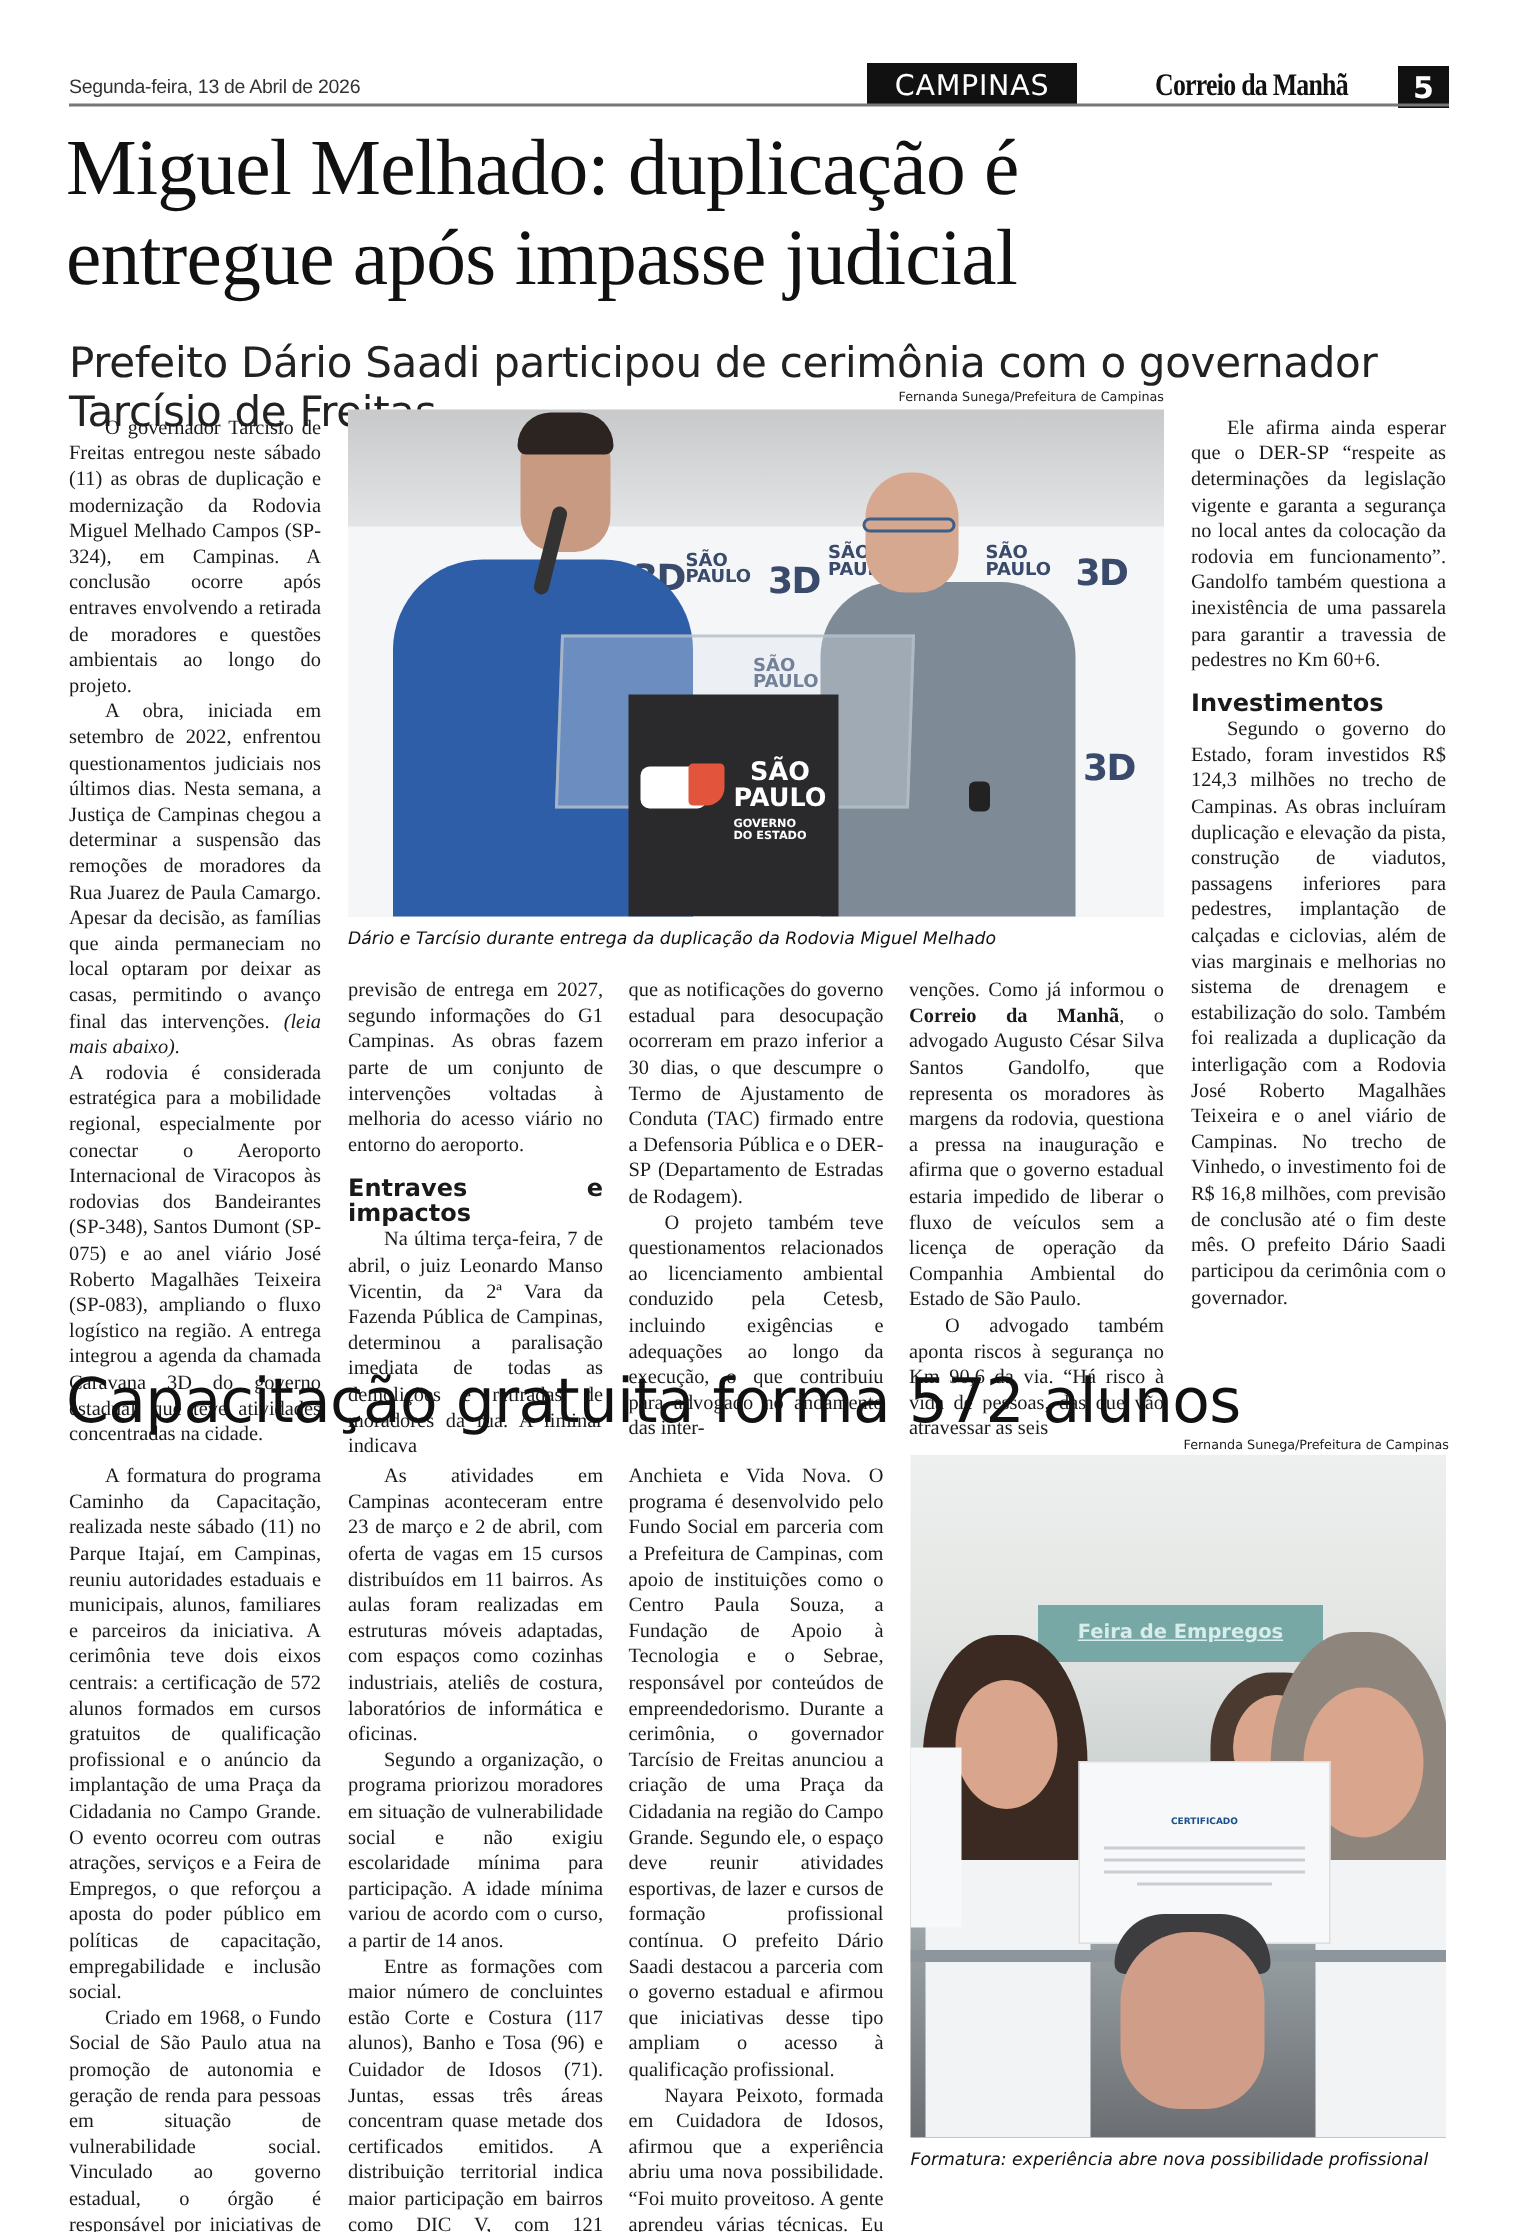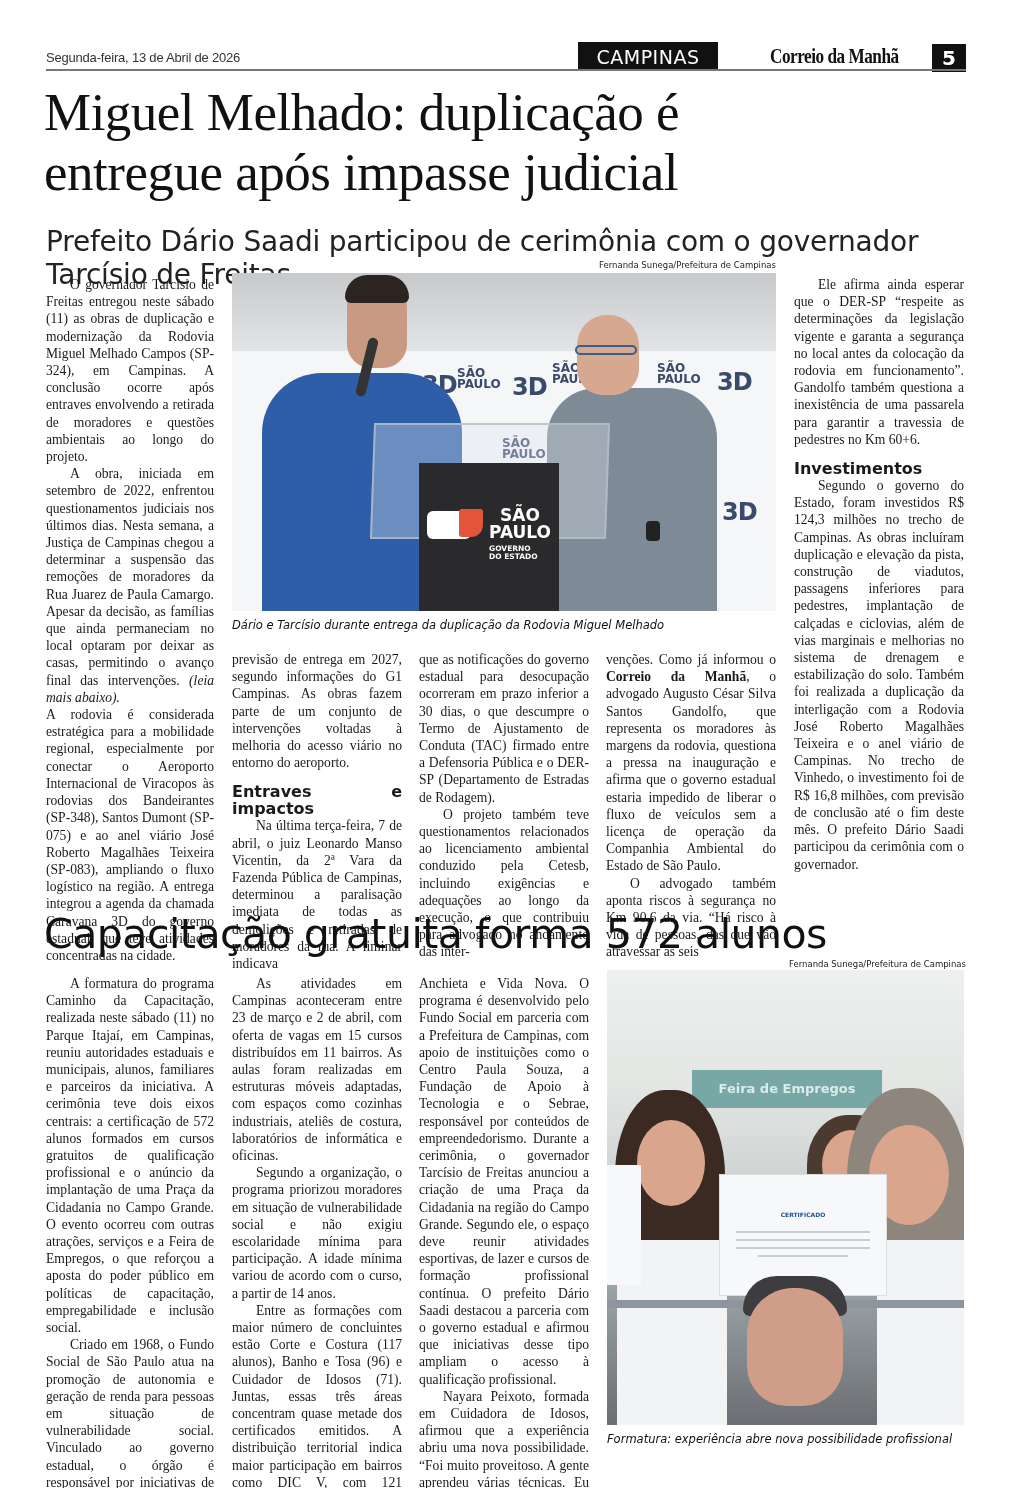--- a/index.html
+++ b/index.html
@@ -43,21 +43,21 @@
   .podsign { position: absolute; left: 187px; top: 190px; width: 140px; height: 148px; background: #2a2a2c; }
   .spmark { position: absolute; left: 8px; top: 48px; width: 44px; height: 28px; background: #fff; border-radius: 6px; }
   .spred { position: absolute; left: 40px; top: 46px; width: 24px; height: 28px; background: #e2553c; border-radius: 3px 3px 12px 3px; }
   .spt1 { position: absolute; left: 70px; top: 44px; color: #fff; font-family: "DejaVu Sans", sans-serif; font-weight: bold; font-size: 17px; line-height: 17px; text-align: center; }
   .spt2 { position: absolute; left: 70px; top: 82px; color: #fff; font-family: "DejaVu Sans", sans-serif; font-weight: bold; font-size: 7.5px; line-height: 8px; }
   .watch { position: absolute; left: 414px; top: 248px; width: 14px; height: 20px; background: #222; border-radius: 4px; }
   .mic { position: absolute; left: 130px; top: 64px; width: 10px; height: 60px; background: #333; border-radius: 5px; transform: rotate(14deg); }
 
   
   .photo2 { left: 607px; top: 970px; width: 357px; height: 455px; overflow: hidden; background: linear-gradient(180deg,#eef0ef 0%,#e4e6e4 25%,#cfd5d3 45%,#9aa3a6 70%,#6b6e72 100%); }
-  .banner { position: absolute; left: 85px; top: 100px; width: 190px; height: 38px; background: #78a8a6; color: #d8eceb; font-family: "DejaVu Sans", sans-serif; font-weight: bold; font-size: 13px; line-height: 38px; text-align: center; }
+  .banner { position: absolute; left: 85px; top: 100px; width: 190px; height: 38px; background: #78a8a6; color: #d8eceb; font-family: "DejaVu Sans", sans-serif; font-weight: bold; font-size: 13px; line-height: 38px; text-align: center; text-decoration: underline; }
   .p2face { position: absolute; border-radius: 50%; background: #d9a58c; }
   .p2hair { position: absolute; border-radius: 45% 45% 20% 20%; background: #3a2a22; }
   .cert { position: absolute; left: 112px; top: 204px; width: 166px; height: 120px; background: #f7f8fa; border: 1px solid #ddd; }
   .cert2 { position: absolute; left: 0; top: 195px; width: 34px; height: 120px; background: #f7f8fa; }
   .certtitle { position: absolute; left: 0; top: 36px; width: 100%; text-align: center; font-family: "DejaVu Sans", sans-serif; font-size: 6px; color: #1c4f8c; font-weight: bold; }
   .certline { position: absolute; left: 16px; width: 134px; height: 2px; background: #c9ccd2; }
   .rail { position: absolute; left: 0; top: 330px; width: 100%; height: 8px; background: #8d969c; }
   .shirt { position: absolute; background: #f2f3f5; }
   .manhead { position: absolute; left: 140px; top: 318px; width: 96px; height: 118px; background: #cf9d88; border-radius: 46px 46px 40px 40px; }
   .manhair { position: absolute; left: 136px; top: 306px; width: 104px; height: 40px; background: #3d3d40; border-radius: 50px 50px 10px 10px; }

